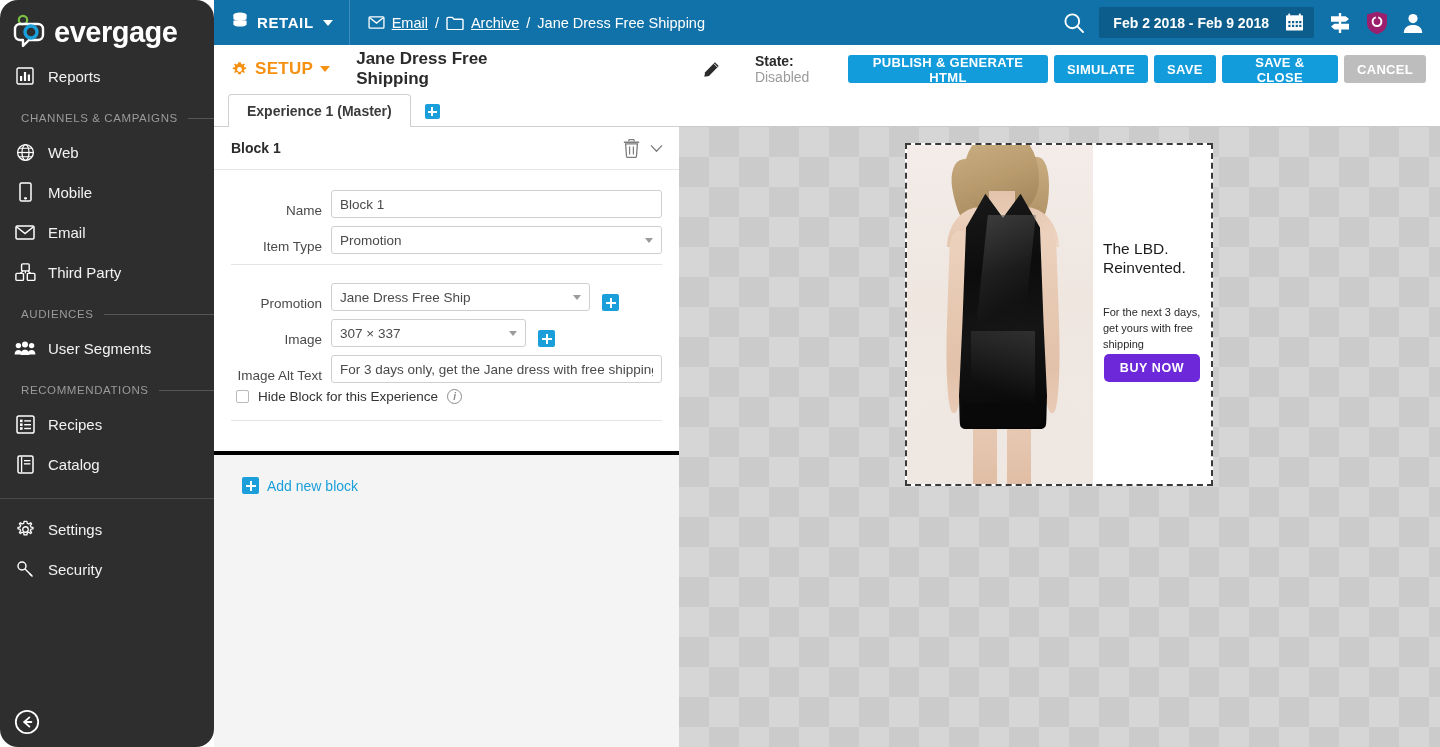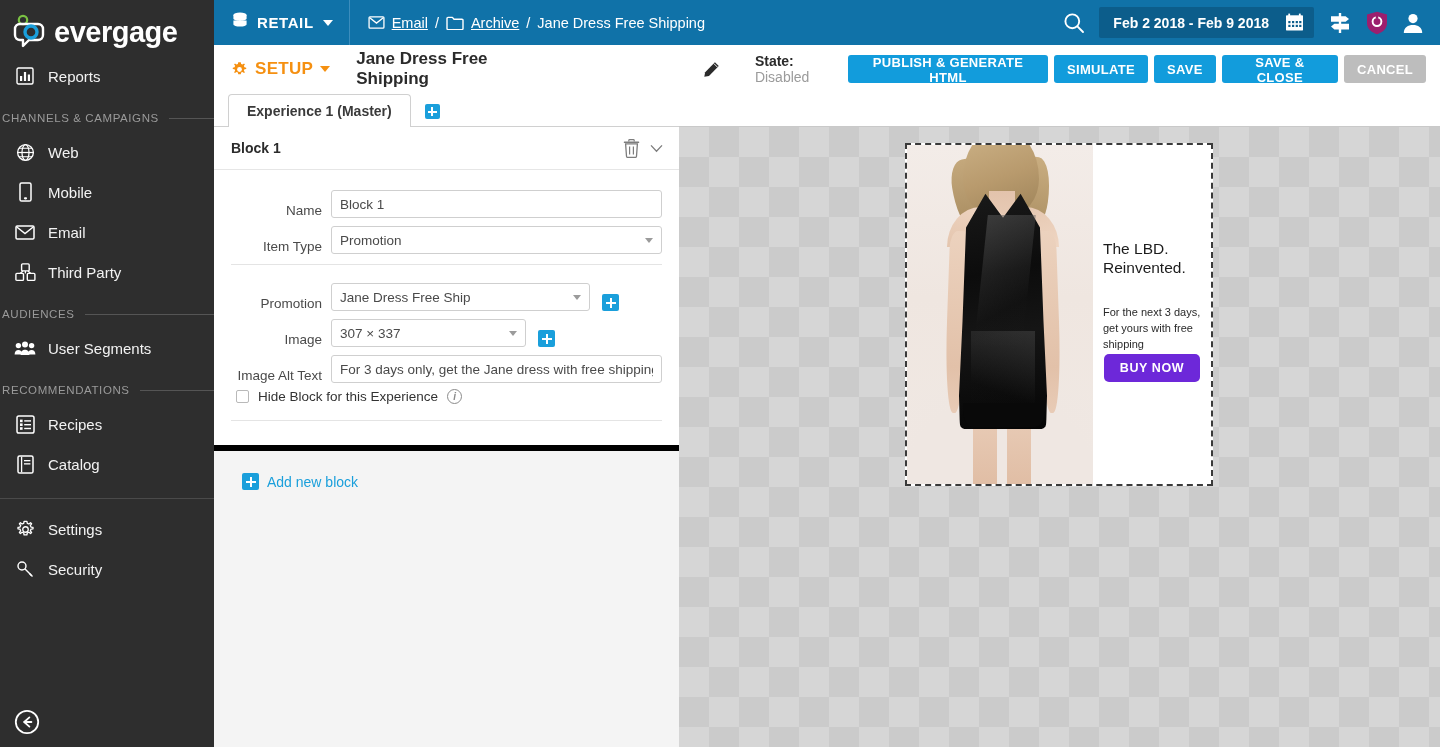--- a/index.html
+++ b/index.html
@@ -10,20 +10,21 @@
     font-family: "Liberation Sans", sans-serif;
     background: #ffffff;
   }
 
   
   #sidebar {
     position: absolute; left: 0; top: 0;
     width: 214px; height: 747px;
     background: #2e2e2e;
     color: #ffffff;
+    border-radius: 18px;
   }
   .brand {
     display: flex; align-items: center;
     padding: 14px 0 6px 12px;
     height: 56px;
   }
   .brand-mark { position: relative; width: 40px; height: 40px; flex: 0 0 40px; }
   .brand-name {
     font-size: 29px; font-weight: bold; color: #ffffff;
     letter-spacing: -0.5px; margin-left: 2px; line-height: 1;
@@ -35,21 +36,21 @@
     cursor: pointer;
   }
   .nav-icon {
     width: 26px; height: 22px; flex: 0 0 26px;
     display: flex; align-items: center; justify-content: center;
     margin-right: 10px;
   }
   .nav-icon svg { display: block; }
   .nav-section {
     display: flex; align-items: center;
-    padding-left: 2px; height: 28px;
+    padding-left: 21px; height: 28px;
     margin-top: 8px;
   }
   .nav-section-label {
     font-size: 11.5px; color: #9a9a9a; letter-spacing: 0.6px;
     white-space: nowrap;
   }
   .nav-section-rule {
     flex: 1 1 auto; height: 1px; background: #555555; margin-left: 10px; margin-right: 0;
   }
   .nav-divider { height: 1px; background: #4a4a4a; margin: 14px 0 10px 0; }
@@ -164,22 +165,22 @@
   
   #editpanel {
     position: absolute; left: 214px; top: 126px;
     width: 465px; height: 621px;
     background: #f4f4f4;
     border-top: 1px solid #d0d0d0;
     overflow: hidden;
   }
   .block-card {
     background: #ffffff;
-    border-bottom: 6px solid #000000;
-    padding-bottom: 14px;
+    border-bottom: 4px solid #000000;
+    padding-bottom: 20px;
   }
   .block-head {
     display: flex; align-items: center;
     height: 43px; padding: 0 16px 0 17px;
     border-bottom: 1px solid #e6e6e6;
   }
   .block-title { font-size: 14px; font-weight: bold; color: #2b2b2b; }
   .block-head-icons { margin-left: auto; display: flex; align-items: center; gap: 10px; }
   .icon-btn { cursor: pointer; display: flex; align-items: center; }
 

